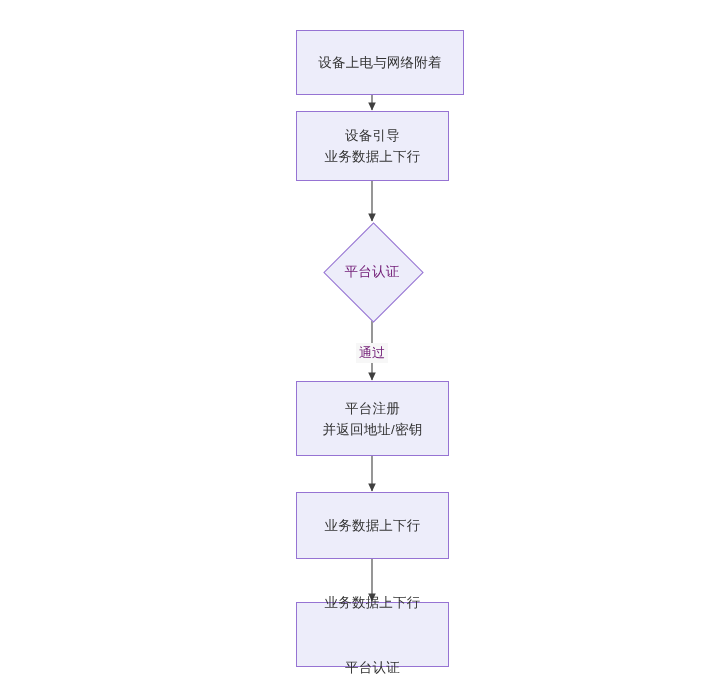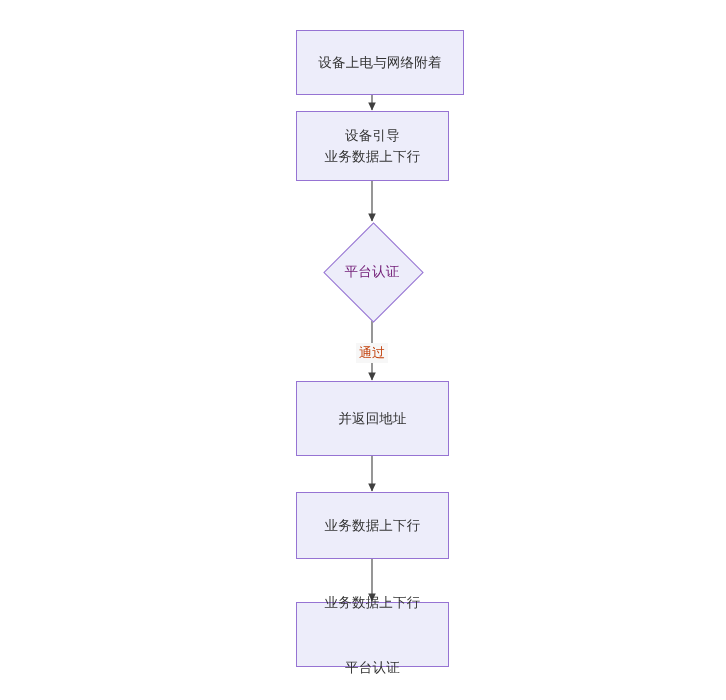--- a/index.html
+++ b/index.html
@@ -77,21 +77,21 @@
     font-size: 13.5px;
     color: #701a75;
     white-space: nowrap;
     font-family: Liberation Serif, serif;
   }
 
   
   .edge-label {
     position: absolute;
     background: #f7f7f7;
-    color: #c2410c;
+    color: #701a75;
     font-size: 13px;
     line-height: 18px;
     padding: 1px 3px;
     white-space: nowrap;
   }
 </style>
 </head>
 <body>
 
 <div id="canvas">
@@ -124,21 +124,22 @@
   <div class="node decision" style="top:222px;">
     <span class="diamond-shape"></span>
     <span class="diamond-label">平台认证</span>
   </div>
 
   <div class="edge-label" style="left:356px; top:343px;">
     <span>通过</span>
   </div>
 
   <div class="node process" style="left:296px; top:381px; width:153px; height:75px;">
-    <span class="line">并返回地址</span>
+    <span class="line">平台注册</span>
+    <span class="line">并返回地址/密钥</span>
   </div>
 
   <div class="node process" style="left:296px; top:492px; width:153px; height:67px;">
     <span class="line">业务数据上下行</span>
   </div>
 
   <div class="node process" style="left:296px; top:602px; width:153px; height:65px;gap:44px;">
     <span class="line">业务数据上下行</span>
     <span class="line">平台认证</span>
   </div>

